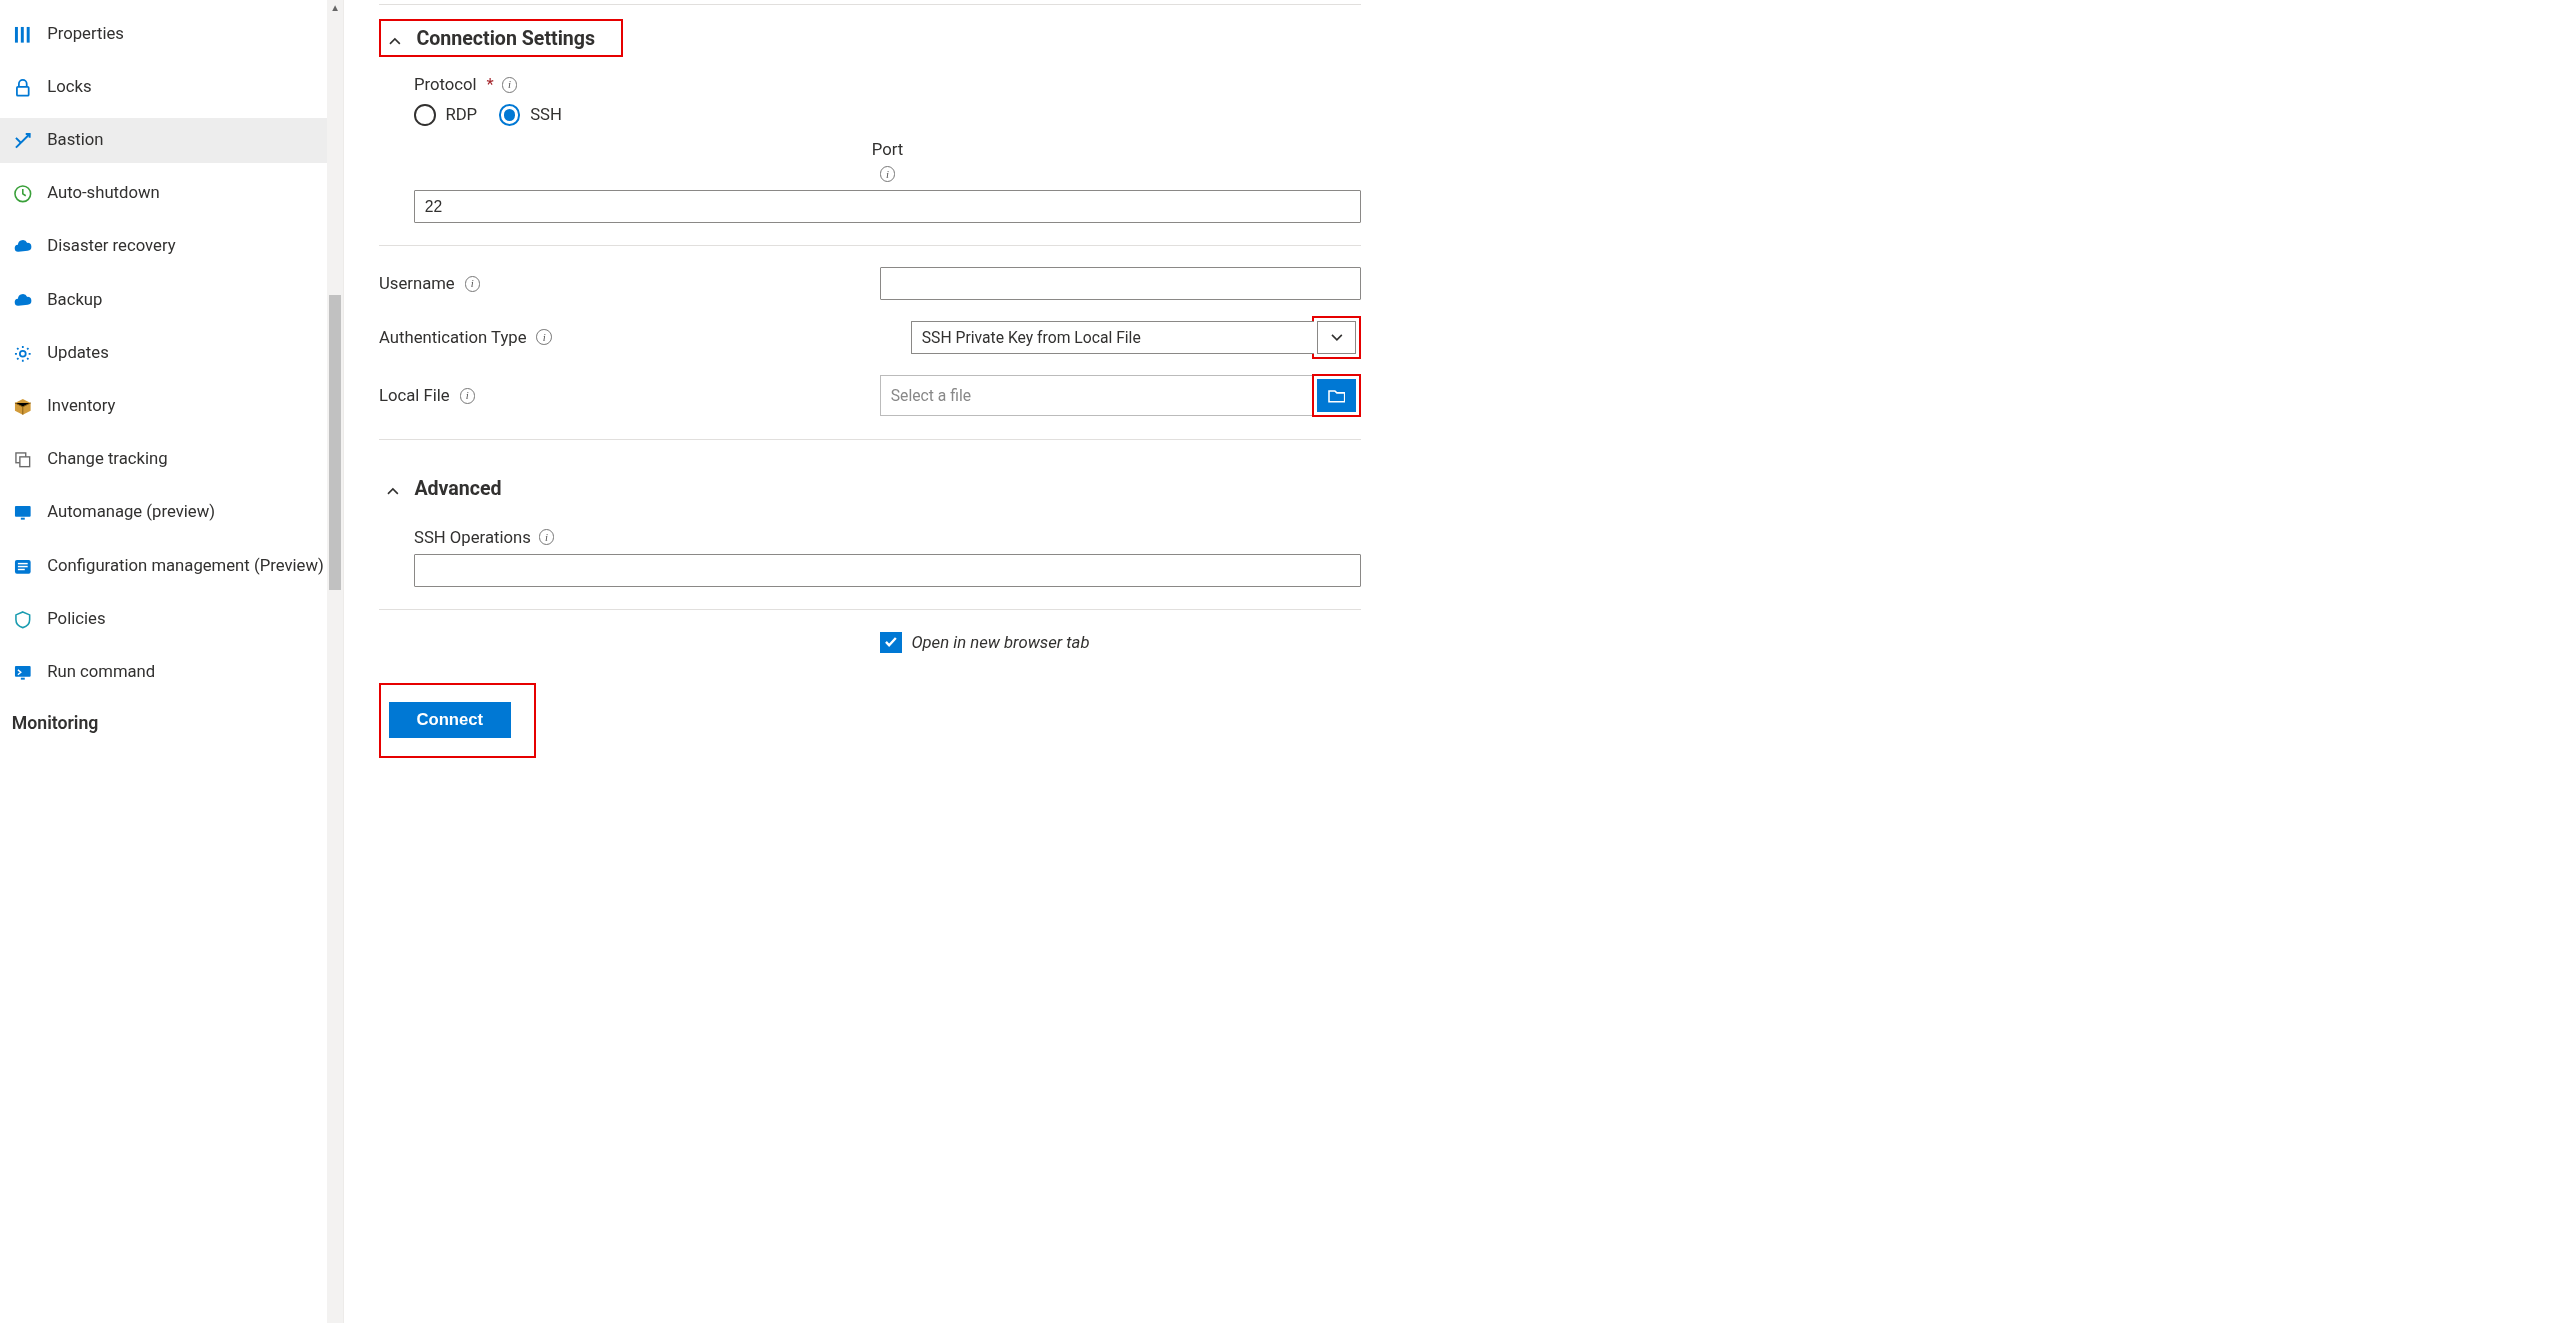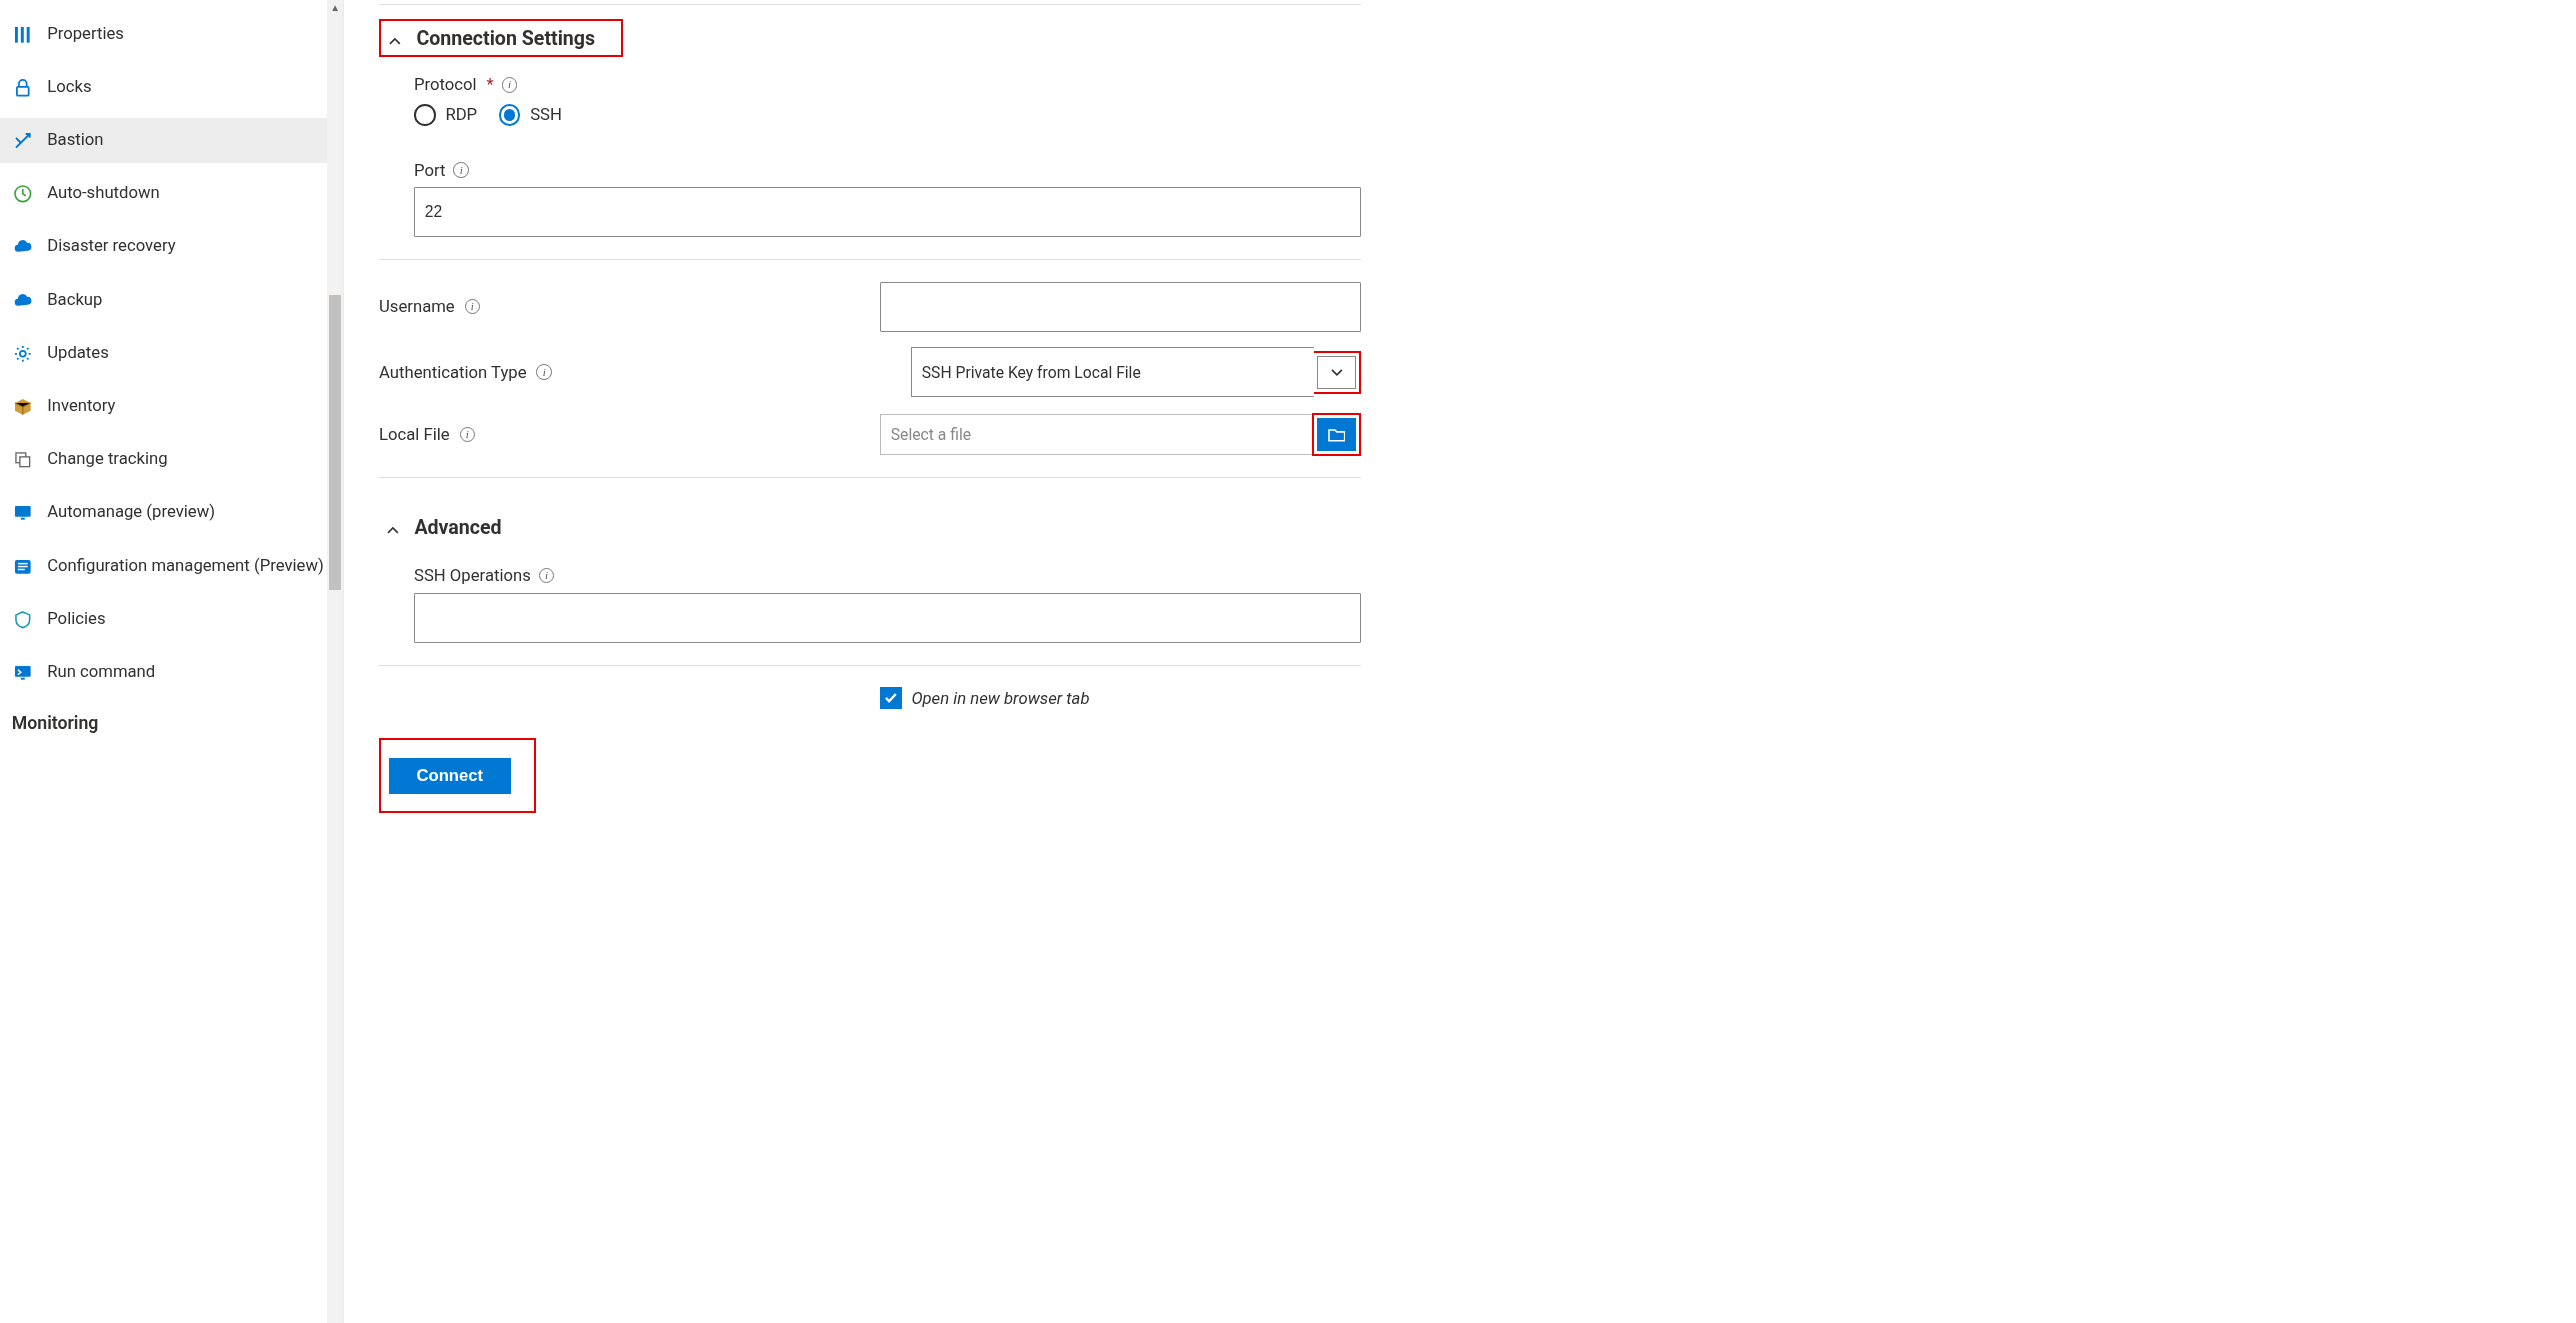--- a/index.html
+++ b/index.html
@@ -167,21 +167,21 @@
       justify-content: center;
     }
     .radio.checked { border-color: #0078d4; }
     .radio .dot {
       width: 11.8px; height: 11.8px;
       border-radius: 50%;
       background: #0078d4;
     }
     .text-input, .select-input {
       width: 100%;
-      height: 50px;
+      height: 33px;
       border: 1px solid #8a8886;
       border-radius: 1px;
       padding: 0 9.8px;
       font-size: 15.7px;
       color: #323130;
       background: #fff;
     }
     .select-input { cursor: pointer; position: relative; display: flex; align-items: center; margin-left: 31px; }
     .full-width { width: 100%; }
     .input-row { margin-top: 7.9px; }
@@ -452,21 +452,21 @@
             <span>RDP</span>
           </label>
           <label class="radio-option">
             <span class="radio checked">
                 <span class="dot"></span>
               </span>
             <span>SSH</span>
           </label>
         </div>
 
-        <div class="field-label-row" style="margin-top:35px;">
+        <div class="field-label-row" style="margin-top:14px;flex-direction:column;">
           <span>Port</span>
           <span class="info-icon">i</span>
         </div>
         <div class="input-row">
           <input class="text-input full-width" value="22" style="">
         </div>
       </div>
 
       <div class="section-divider"></div>
 

